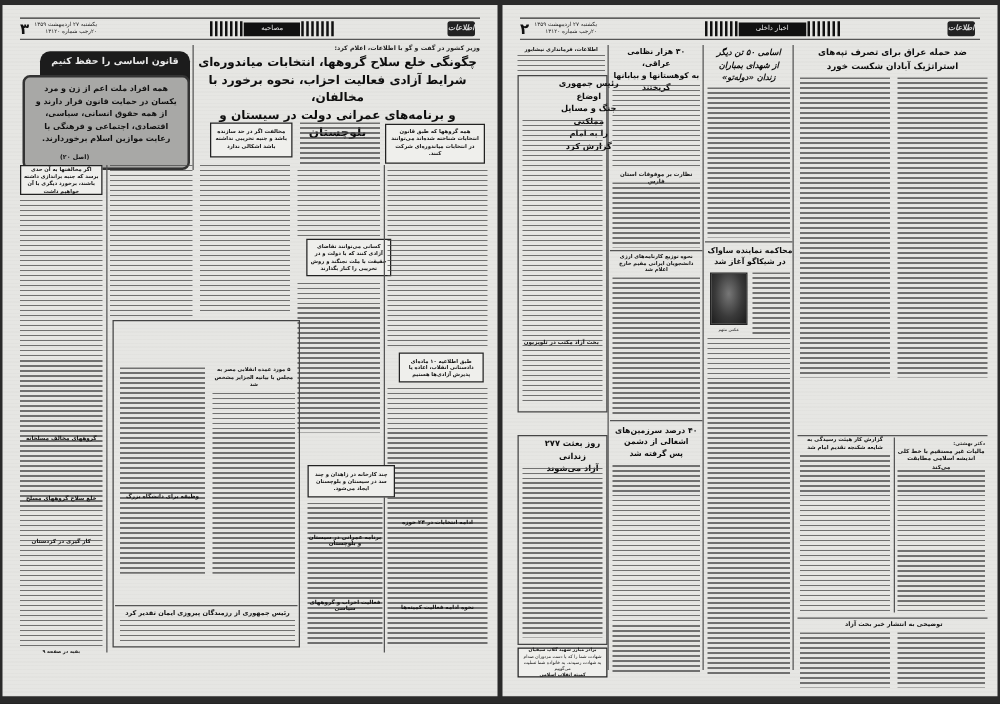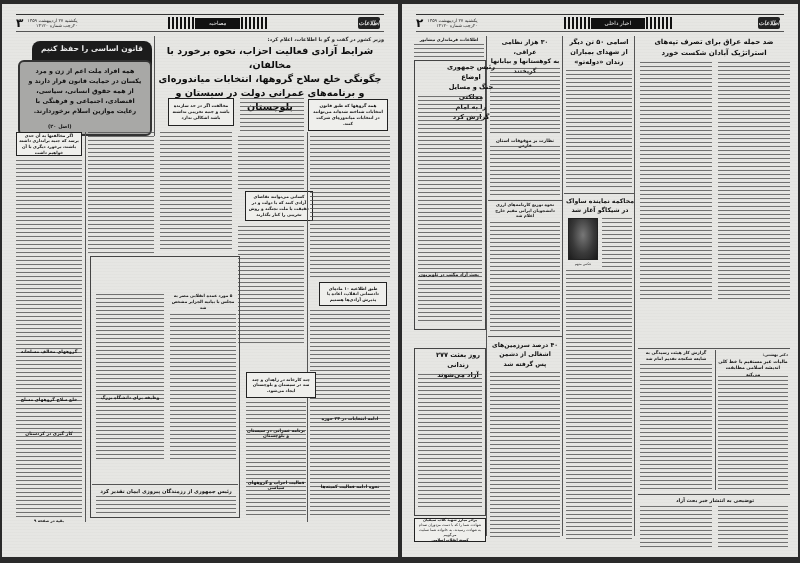--- a/index.html
+++ b/index.html
@@ -91,22 +91,22 @@
     <div class="const-title">قانون اساسی را حفظ کنیم</div>
     <div class="const-body">
       <span>همه افراد ملت اعم از زن و مرد یکسان در حمایت قانون قرار دارند و از همه حقوق انسانی، سیاسی، اقتصادی، اجتماعی و فرهنگی با رعایت موازین اسلام برخوردارند.</span>
       <span class="const-ref">(اصل ۲۰)</span>
     </div>
 
     <div class="rule-v" style="left:152px; top:32px; height:100px;"></div>
 
     <div class="kicker" style="right:14px; top:32px; width:230px;">وزیر کشور در گفت و گو با اطلاعات، اعلام کرد:</div>
     <div class="headline" style="right:12px; top:40px; width:232px; font-size:9.6px; line-height:14px;">
+      <div>چگونگی خلع سلاح گروهها، انتخابات میاندوره‌ای</div>
       <div>شرایط آزادی فعالیت احزاب، نحوه برخورد با مخالفان،</div>
-      <div>چگونگی خلع سلاح گروهها، انتخابات میاندوره‌ای</div>
       <div>و برنامه‌های عمرانی دولت در سیستان و بلوچستان</div>
     </div>
 
     <div class="box" style="left:166px; top:94px; width:66px; height:28px; font-size:4.3px; line-height:6px;">مخالفت اگر در حد سازنده باشد و جنبه تخریبی نداشته باشد اشکالی ندارد</div>
     <div class="col filler" style="left:238px; top:94px; width:64px; height:34px;"></div>
     <div class="box" style="left:306px; top:95px; width:80px; height:32px; font-size:4.3px; line-height:6px;">همه گروهها که طبق قانون انتخابات شناخته شده‌اند می‌توانند در انتخابات میاندوره‌ای شرکت کنند.</div>
 
     <div class="box" style="left:14px; top:128px; width:66px; height:24px; font-size:4.2px; line-height:5.6px;">اگر مخالفتها به آن حدی برسد که جنبه براندازی داشته باشند، برخورد دیگری با آن خواهیم داشت</div>
     <div class="col filler" style="left:14px; top:156px; width:66px; height:358px;"></div>
     <div class="col filler" style="left:86px; top:128px; width:66px; height:122px;"></div>
@@ -198,21 +198,21 @@
     <div class="subhead" style="left:316px; top:355px; width:70px; font-size:4.6px; line-height:6.4px;">
       <div>مالیات غیر مستقیم با خط کلی</div>
       <div>اندیشه اسلامی مطابقت می‌کند</div>
     </div>
     <div class="col filler" style="left:316px; top:372px; width:70px; height:116px;"></div>
     <div class="rule-h" style="left:236px; top:490px; width:152px;"></div>
     <div class="subhead" style="left:238px; top:493px; width:150px; font-size:5px;">توضیحی به انتشار خبر بحث آزاد</div>
     <div class="col filler" style="left:238px; top:502px; width:72px; height:44px;"></div>
     <div class="col filler" style="left:316px; top:502px; width:70px; height:44px;"></div>
 
-    <div class="headline" style="left:164px; top:33px; width:66px; font-size:6.6px; line-height:10px;">
+    <div class="headline" style="left:164px; top:33px; width:66px; font-size:6.6px; line-height:10px;font-style:italic;">
       <div>اسامی ۵۰ تن دیگر</div>
       <div>از شهدای بمباران</div>
       <div>زندان «دوله‌تو»</div>
     </div>
     <div class="col filler" style="left:164px; top:66px; width:66px; height:120px;"></div>
     <div class="rule-h" style="left:162px; top:189px; width:70px;"></div>
     <div class="headline" style="left:164px; top:192px; width:68px; font-size:6.2px; line-height:9px;">
       <div>محاکمه نماینده ساواک</div>
       <div>در شیکاگو آغاز شد</div>
     </div>

